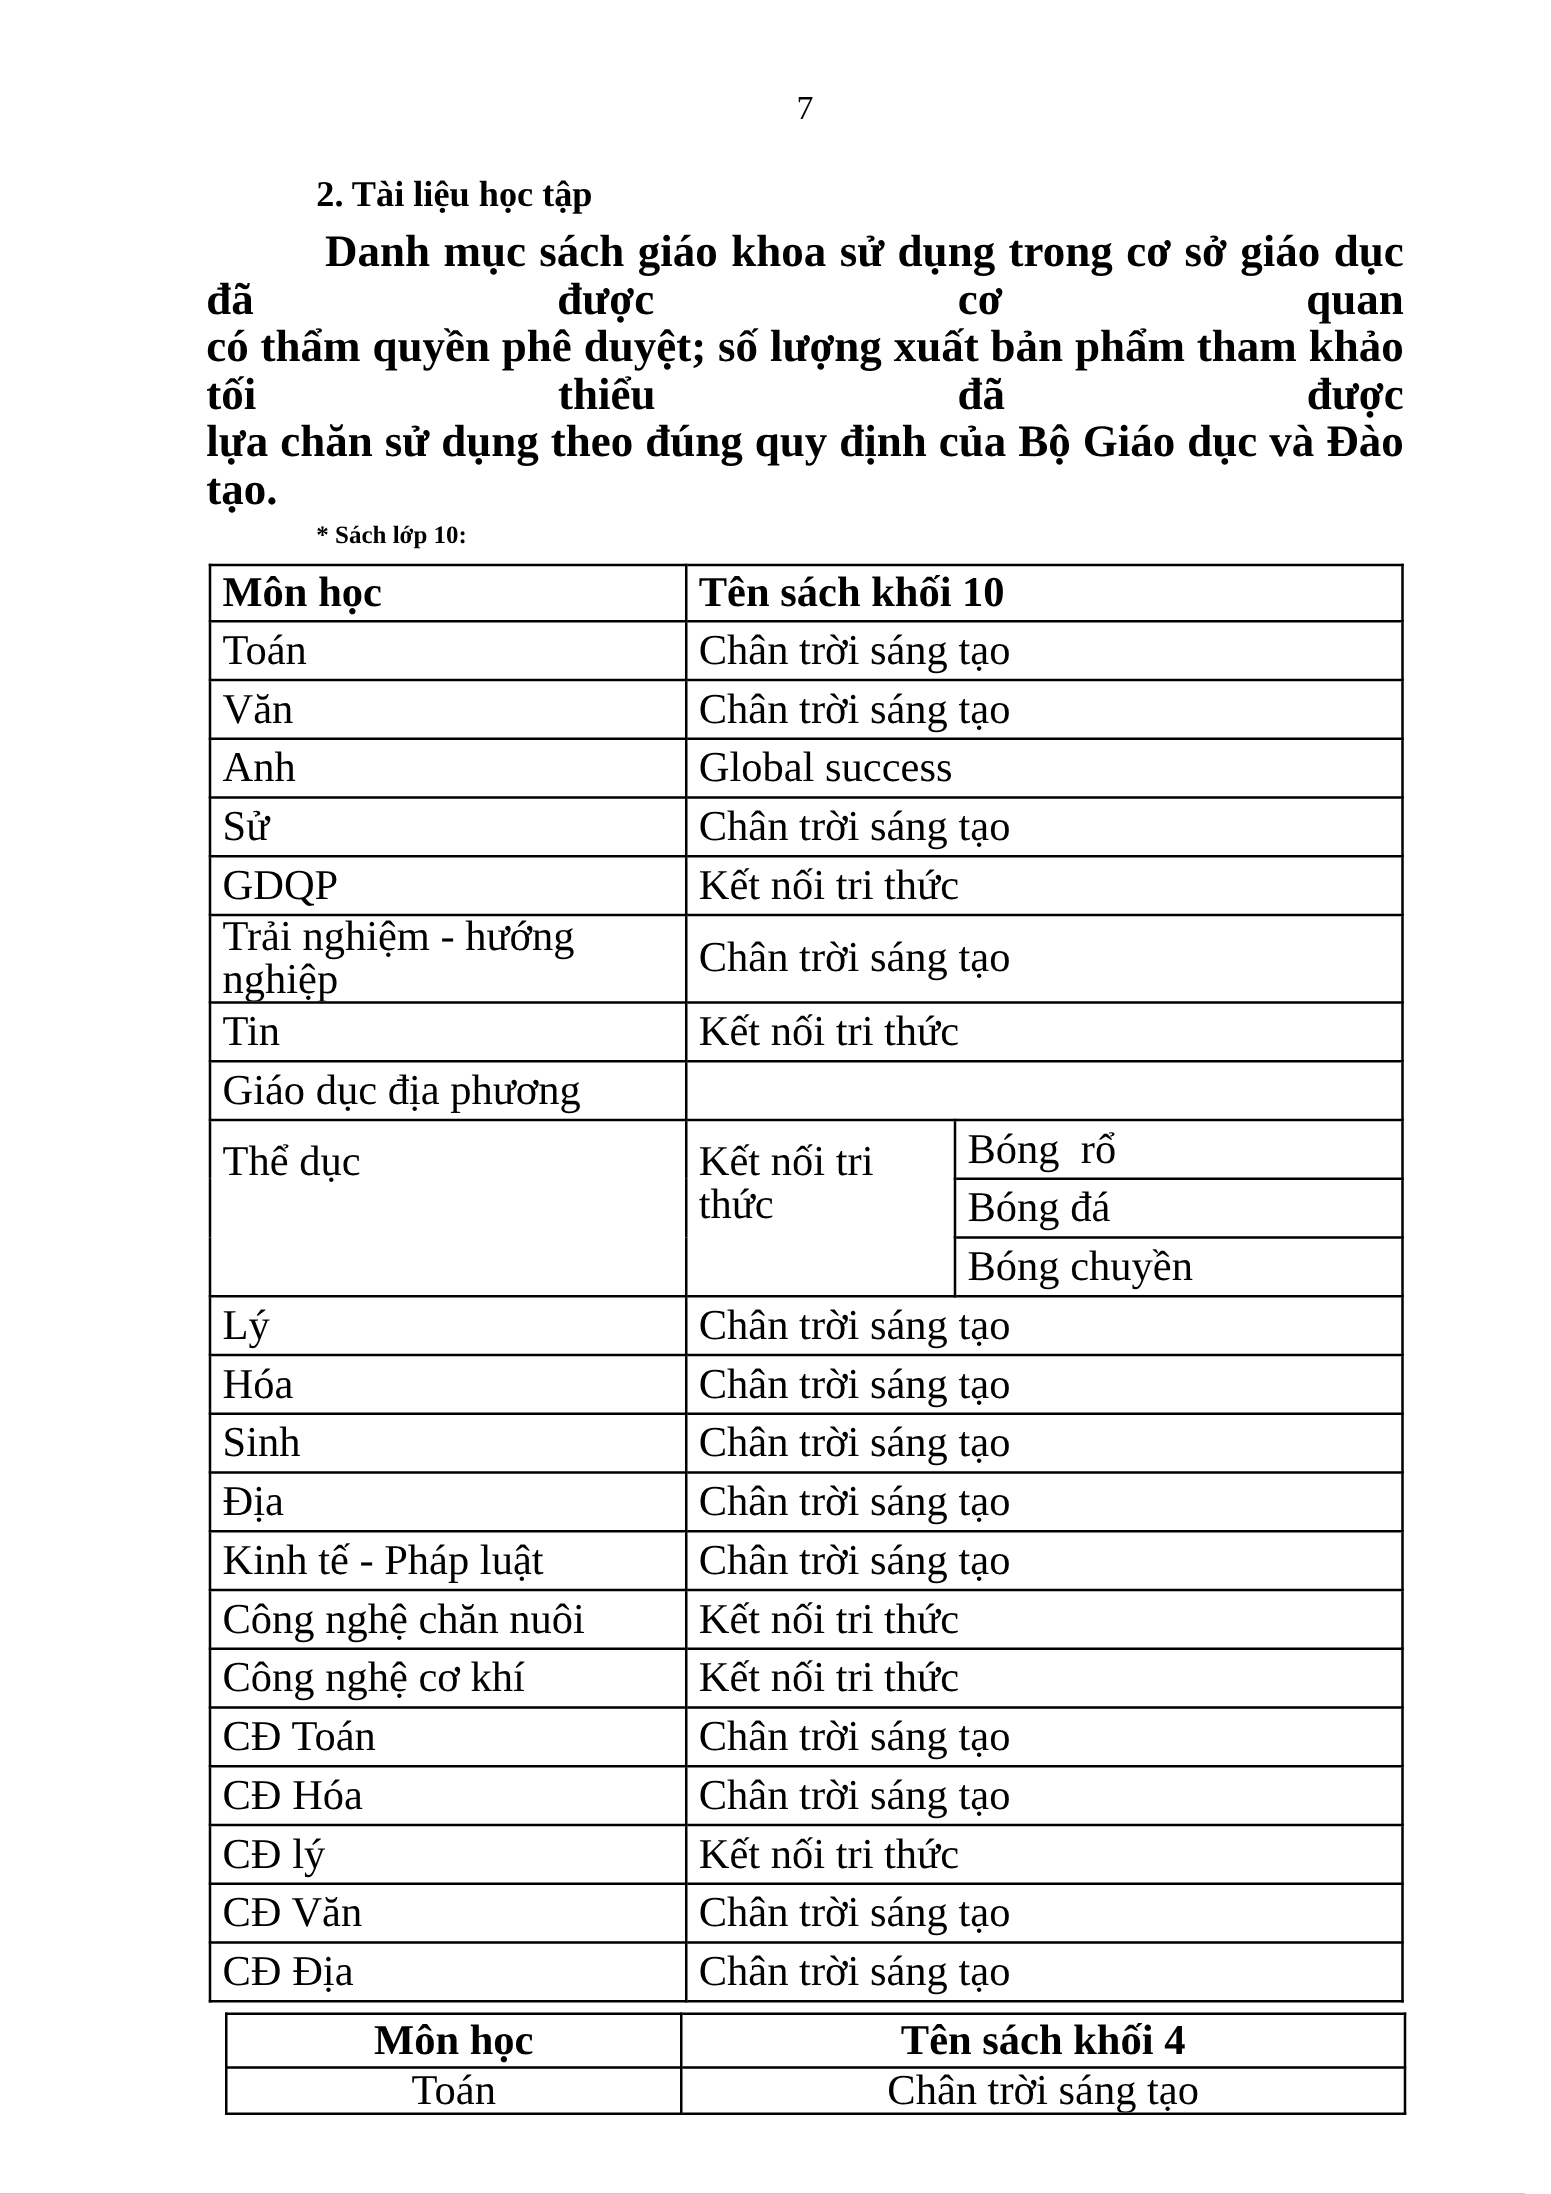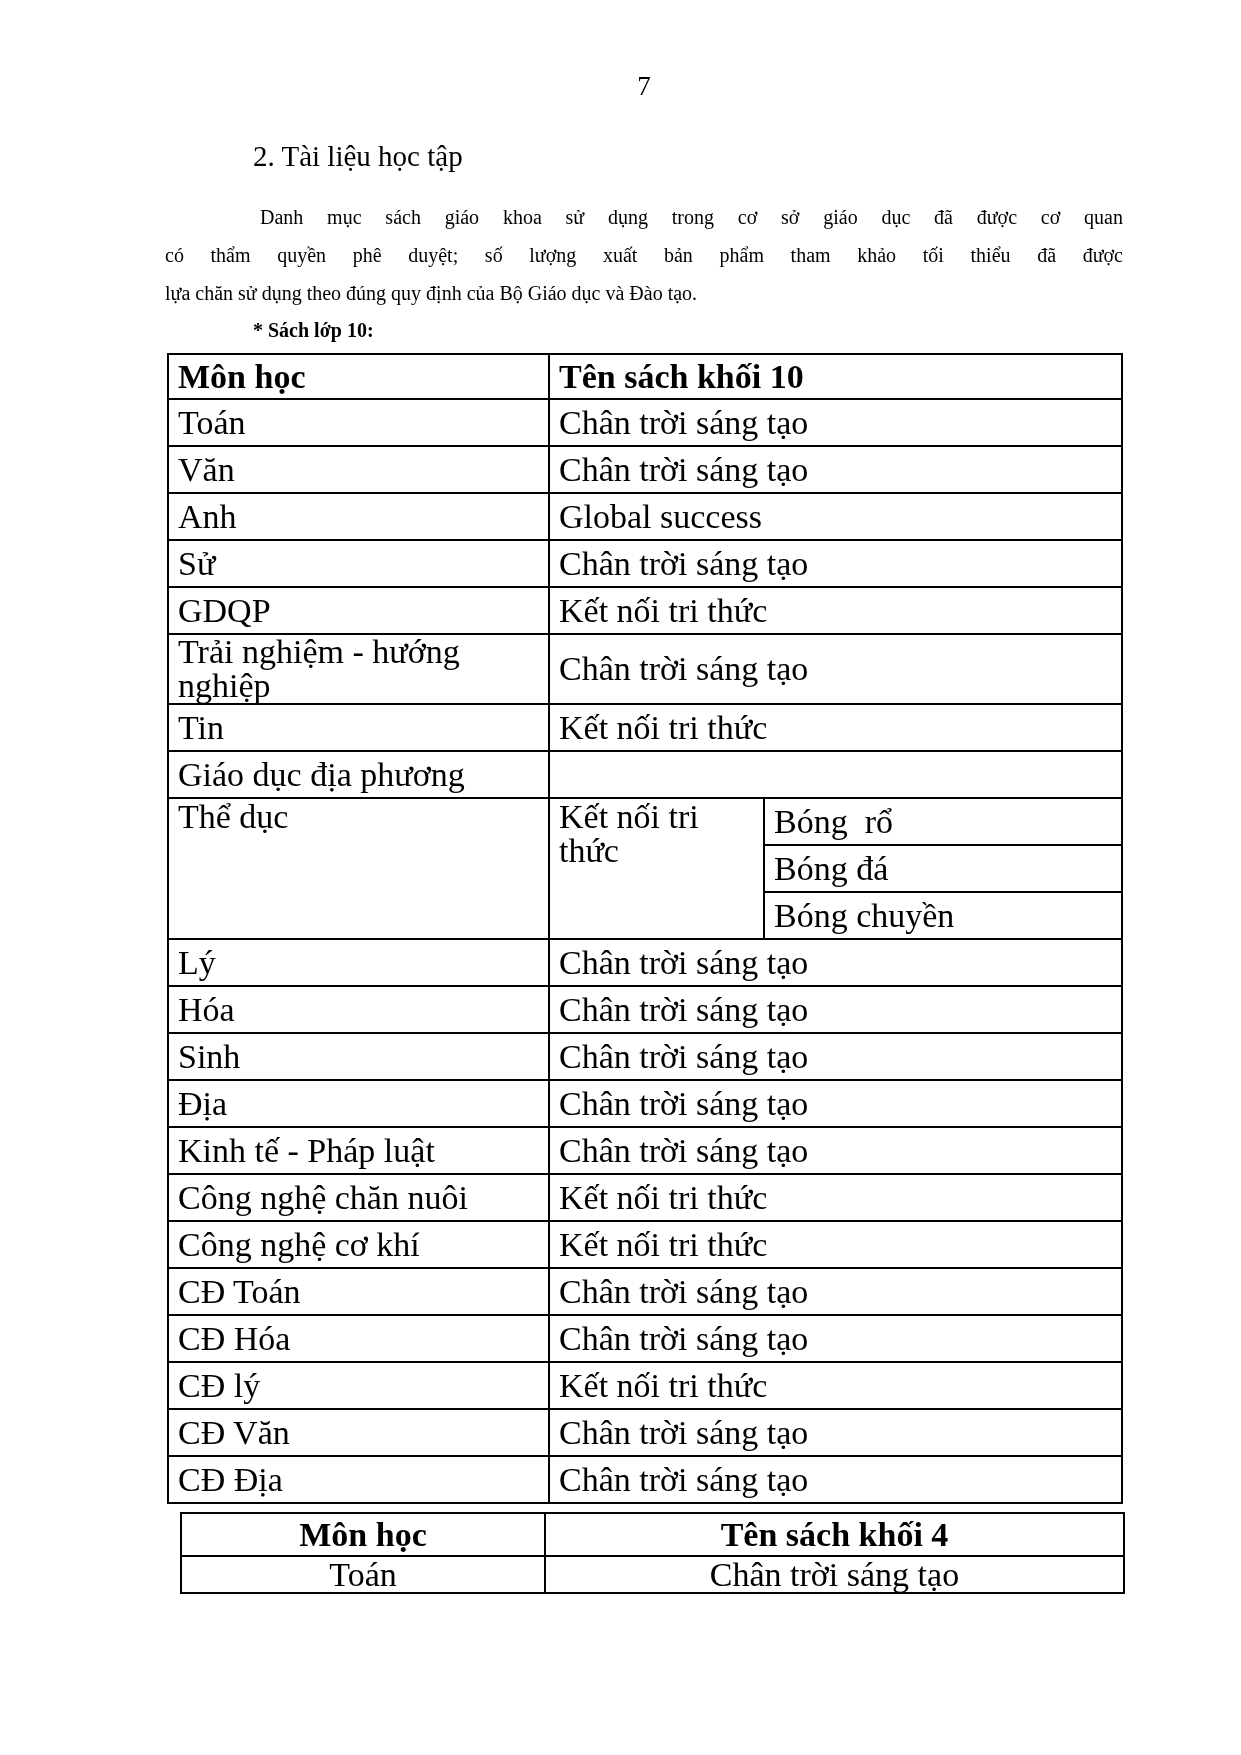--- a/index.html
+++ b/index.html
@@ -22,25 +22,25 @@
   .page-number {
     text-align: center;
     font-size: 27px;
     line-height: 28px;
   }
 
   .section-heading {
     margin-top: 40px;
     margin-left: 88px;
     font-size: 29px;
-    font-weight: normal;
+    font-weight: bold;
     line-height: 32px;
   }
 
-  .paragraph { margin-top: 26px; font-size: 20px; }
+  .paragraph { margin-top: 10px; font-size: 36px; font-weight: bold; }
   .para-line {
     width: 958px;
     line-height: 38px;
     text-align: justify;
   }
   .para-line.justify-full { text-align-last: justify; }
   .para-line.indent { text-indent: 95px; }
 
   .sub-heading {
     margin-left: 88px;
@@ -50,21 +50,21 @@
   }
   .sub-heading.first { margin-top: 2px; }
   .sub-heading.second { margin-top: 12px; }
 
   table { border-collapse: collapse; table-layout: fixed; font-size: 34px; }
   td { border: 2px solid #000; vertical-align: middle; line-height: 34px; overflow: hidden; }
 
   .t10 { margin-top: 7px; margin-left: 2px; width: 954px; }
   .t10 td { height: 47px; padding: 0 8px 0 9px; text-align: left; }
   .t10 tr.head td { height: 45px; font-weight: bold; }
-  .t10 td.span-cell { vertical-align: top; padding-top: 1px; }
+  .t10 td.span-cell { vertical-align: top; padding-top: 16px; }
   .t10 td.variant-cell { white-space: pre-wrap; }
 
   .t11 { margin-top: 8px; margin-left: 15px; width: 943px; }
   .t11 td { height: 37px; text-align: center; padding: 0 8px; }
   .t11 tr.head td { height: 43px; font-weight: bold; }
 </style>
 </head>
 <body>
 
 <div class="page">

